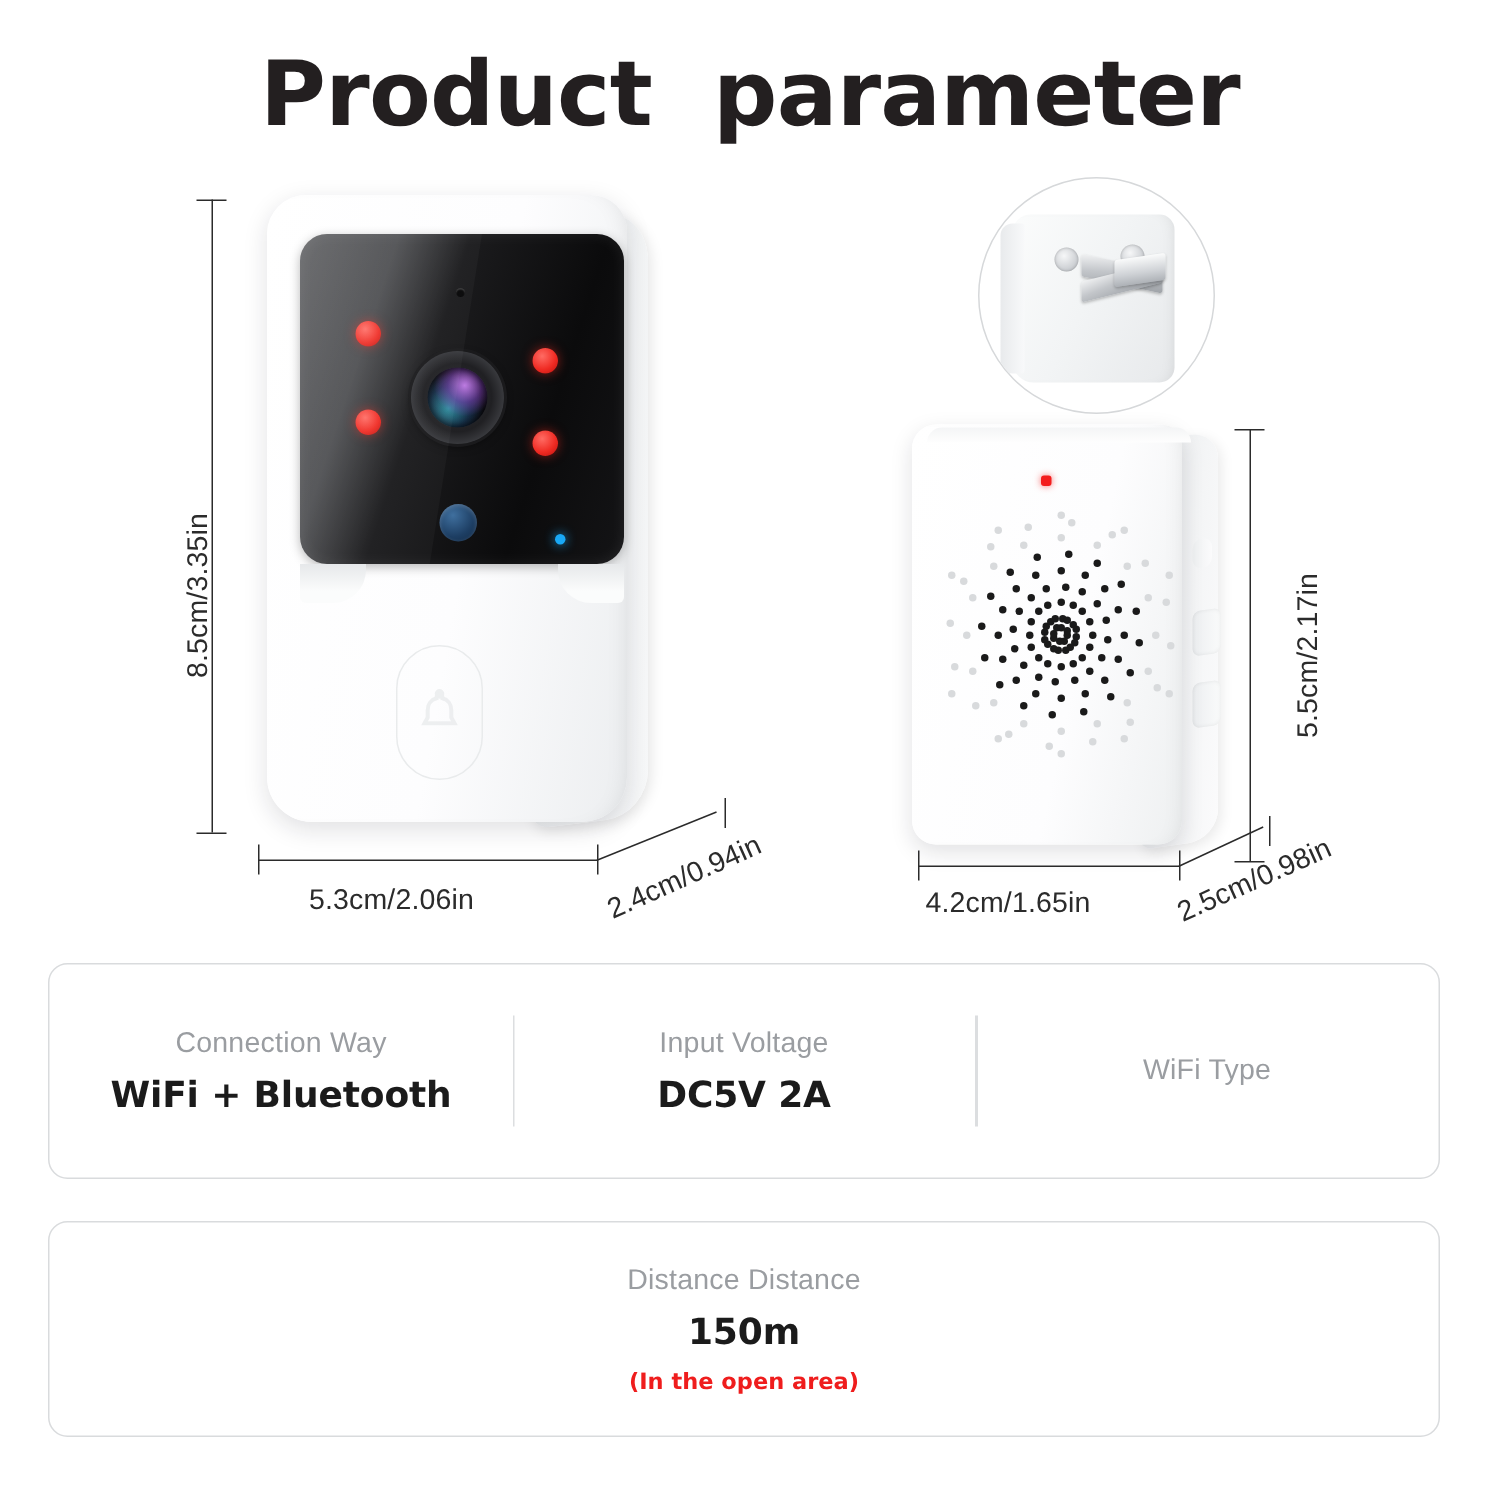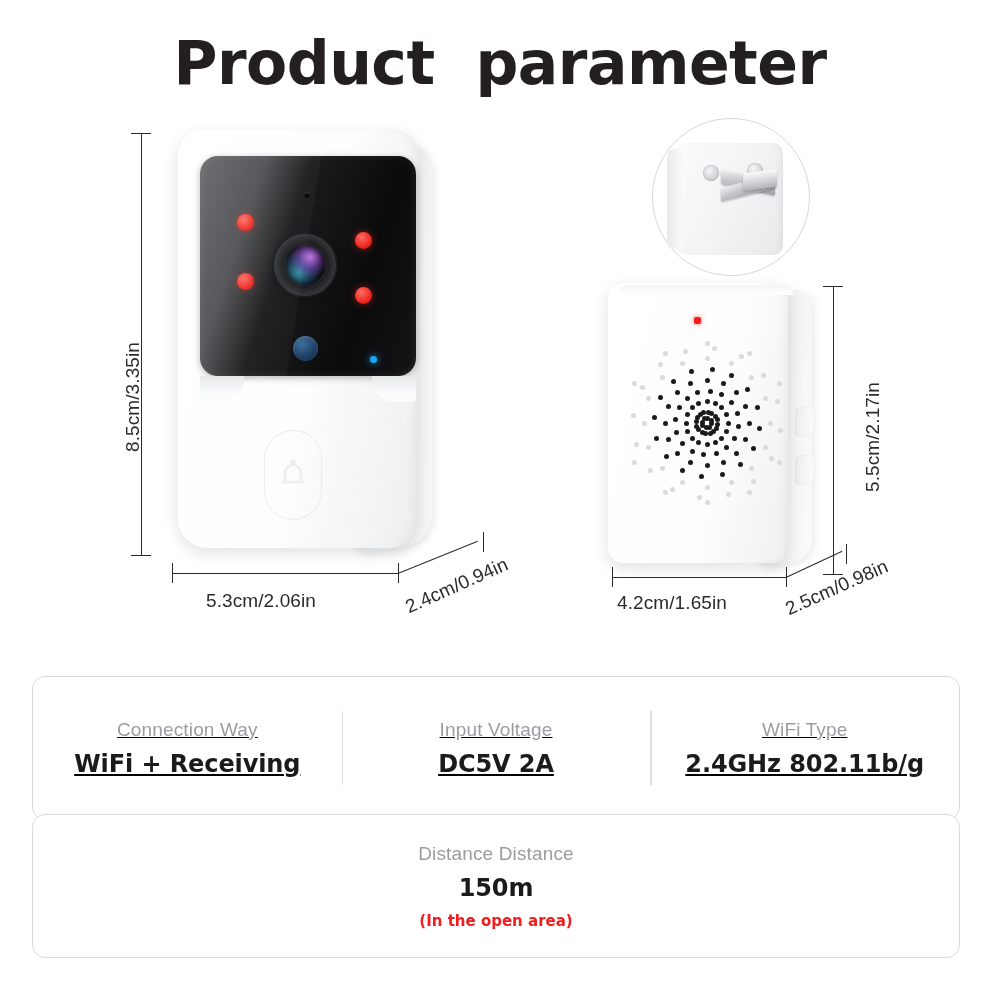--- a/index.html
+++ b/index.html
@@ -174,21 +174,21 @@
   .rot-left  { transform:rotate(-90deg); transform-origin:left top; }
   .rot-right { transform:rotate(-90deg); transform-origin:left top; }
   .rot-diag  { transform:rotate(-24deg); transform-origin:left top; }
 
   
   .spec-card {
     position:absolute; left:32px; width:928px;
     border:1.3px solid #d9dbdd; border-radius:13px; background:#fff;
     display:flex; align-items:center;
   }
-  #card-1 { top:676px; height:144px;text-decoration:underline; }
+  #card-1 { top:642px; height:144px; }
   #card-2 { top:814px; height:144px; }
 
   .spec-cell {
     flex:1 1 0; position:relative; height:100%;
     display:flex; flex-direction:column; align-items:center; justify-content:center;
     gap:9px;
   }
   .spec-cell + .spec-cell::before {
     content:""; position:absolute; left:0; top:34px; bottom:34px; width:1.3px;
     background:#dcdee0;
@@ -420,29 +420,28 @@
 
   <div class="dim-line hline" style="left:786px; top:477px; width:62px; transform:rotate(-25deg); transform-origin:left center;"></div>
   <div class="tick-v" style="left:846px; top:444px;"></div>
   <div class="dim-label rot-diag" style="left:782px; top:500px;">2.5cm/0.98in</div>
 
 </div>
 
 <div class="spec-card" id="card-1">
     <div class="spec-cell">
       <div class="spec-label">Connection Way</div>
-      <div class="spec-value">WiFi + Receiving</div>
+      <div class="spec-value">WiFi + Bluetooth</div>
     </div>
     <div class="spec-cell">
       <div class="spec-label">Input Voltage</div>
       <div class="spec-value">DC5V 2A</div>
     </div>
     <div class="spec-cell">
       <div class="spec-label">WiFi Type</div>
-      <div class="spec-value">2.4GHz 802.11b/g</div>
     </div>
   </div>
 <div class="spec-card" id="card-2">
     <div class="spec-cell">
       <div class="spec-label">Distance Distance</div>
       <div class="spec-value">150m</div>
       <div class="spec-note" style="color: rgb(239, 29, 29);">(In the open area)</div>
     </div>
   </div>
 

